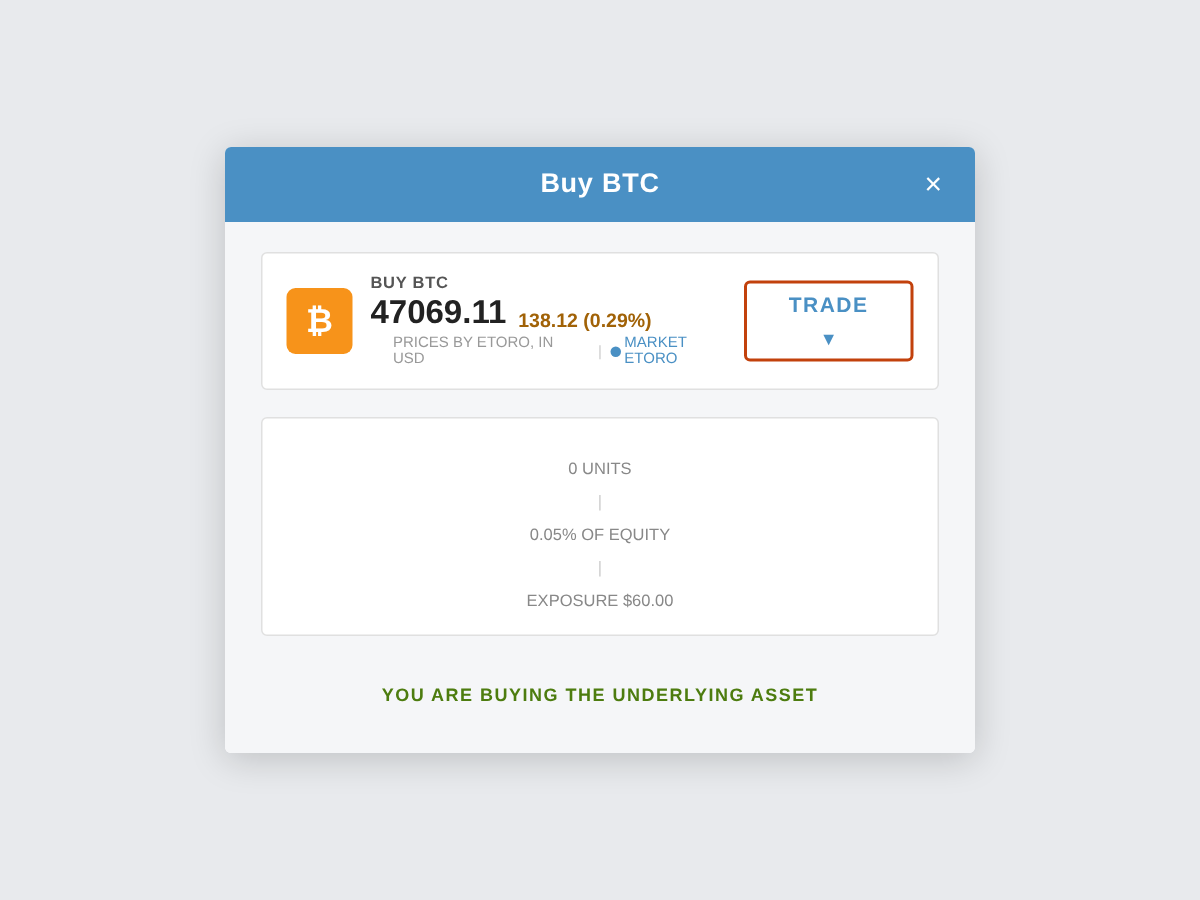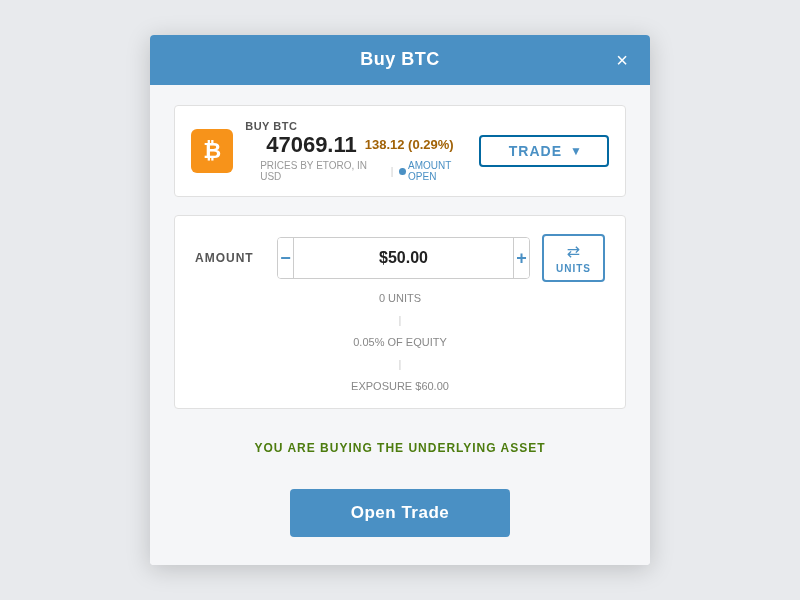--- a/index.html
+++ b/index.html
@@ -117,28 +117,29 @@
     .market-dot {
       width: 7px;
       height: 7px;
       border-radius: 50%;
       background: #4a90c4;
       display: inline-block;
     }
     .trade-dropdown {
       display: flex;
       align-items: center;
-      border: 2px solid #0369a1;
+      border: 2px solid #c2410c;
       border-radius: 4px;
       padding: 6px 28px;
       cursor: pointer;
       background: #fff;
       gap: 8px;
       min-width: 90px;
       justify-content: space-between;
+      flex-direction: column;
     }
     .trade-dropdown-label {
       color: #4a90c4;
       font-size: 14px;
       font-weight: bold;
       letter-spacing: 1px;
     }
     .trade-dropdown-arrow {
       color: #4a90c4;
       font-size: 12px;
@@ -268,60 +269,47 @@
 
   <div class="modal-body">
 
     <div class="asset-row">
       <div class="asset-info">
         <div class="btc-icon">
           <span>₿</span>
         </div>
         <div class="asset-details">
           <span class="asset-label">BUY BTC</span>
-          <div style="display:flex;align-items:center;gap:8px;margin-left:21px;">
+          <div style="display:flex;align-items:flex-end;gap:8px;">
             <span class="asset-price">47069.11</span>
             <span class="asset-change">138.12 (0.29%)</span>
           </div>
           <div class="asset-meta">
             <span>PRICES BY ETORO, IN USD</span>
             <span style="margin:0 2px;color:#ccc;">|</span>
             <span class="market-open">
               <span class="market-dot"></span>
-              <span>AMOUNT OPEN</span>
+              <span>MARKET ETORO</span>
             </span>
           </div>
         </div>
       </div>
       <button class="trade-dropdown">
         <span class="trade-dropdown-label">TRADE</span>
         <span class="trade-dropdown-arrow">▼</span>
       </button>
     </div>
 
     <div class="amount-section">
-      <div class="amount-row">
-        <span class="amount-label">AMOUNT</span>
-        <div class="amount-controls">
-          <button class="amount-btn">−</button>
-          <input class="amount-input" type="text" value="$50.00" style="">
-          <button class="amount-btn">+</button>
-        </div>
-        <button class="units-toggle">
-          <span class="units-icon">⇄</span>
-          <span class="units-text">UNITS</span>
-        </button>
-      </div>
       <div class="amount-meta">
         <span>0 UNITS</span>
         <span class="meta-separator">|</span>
         <span>0.05% OF EQUITY</span>
         <span class="meta-separator">|</span>
         <span>EXPOSURE $60.00</span>
       </div>
     </div>
 
     <div class="underlying-msg">YOU ARE BUYING THE UNDERLYING ASSET</div>
 
-    <button class="open-trade-btn">Open Trade</button>
 
   </div>
 </div>
 
 </body></html>

